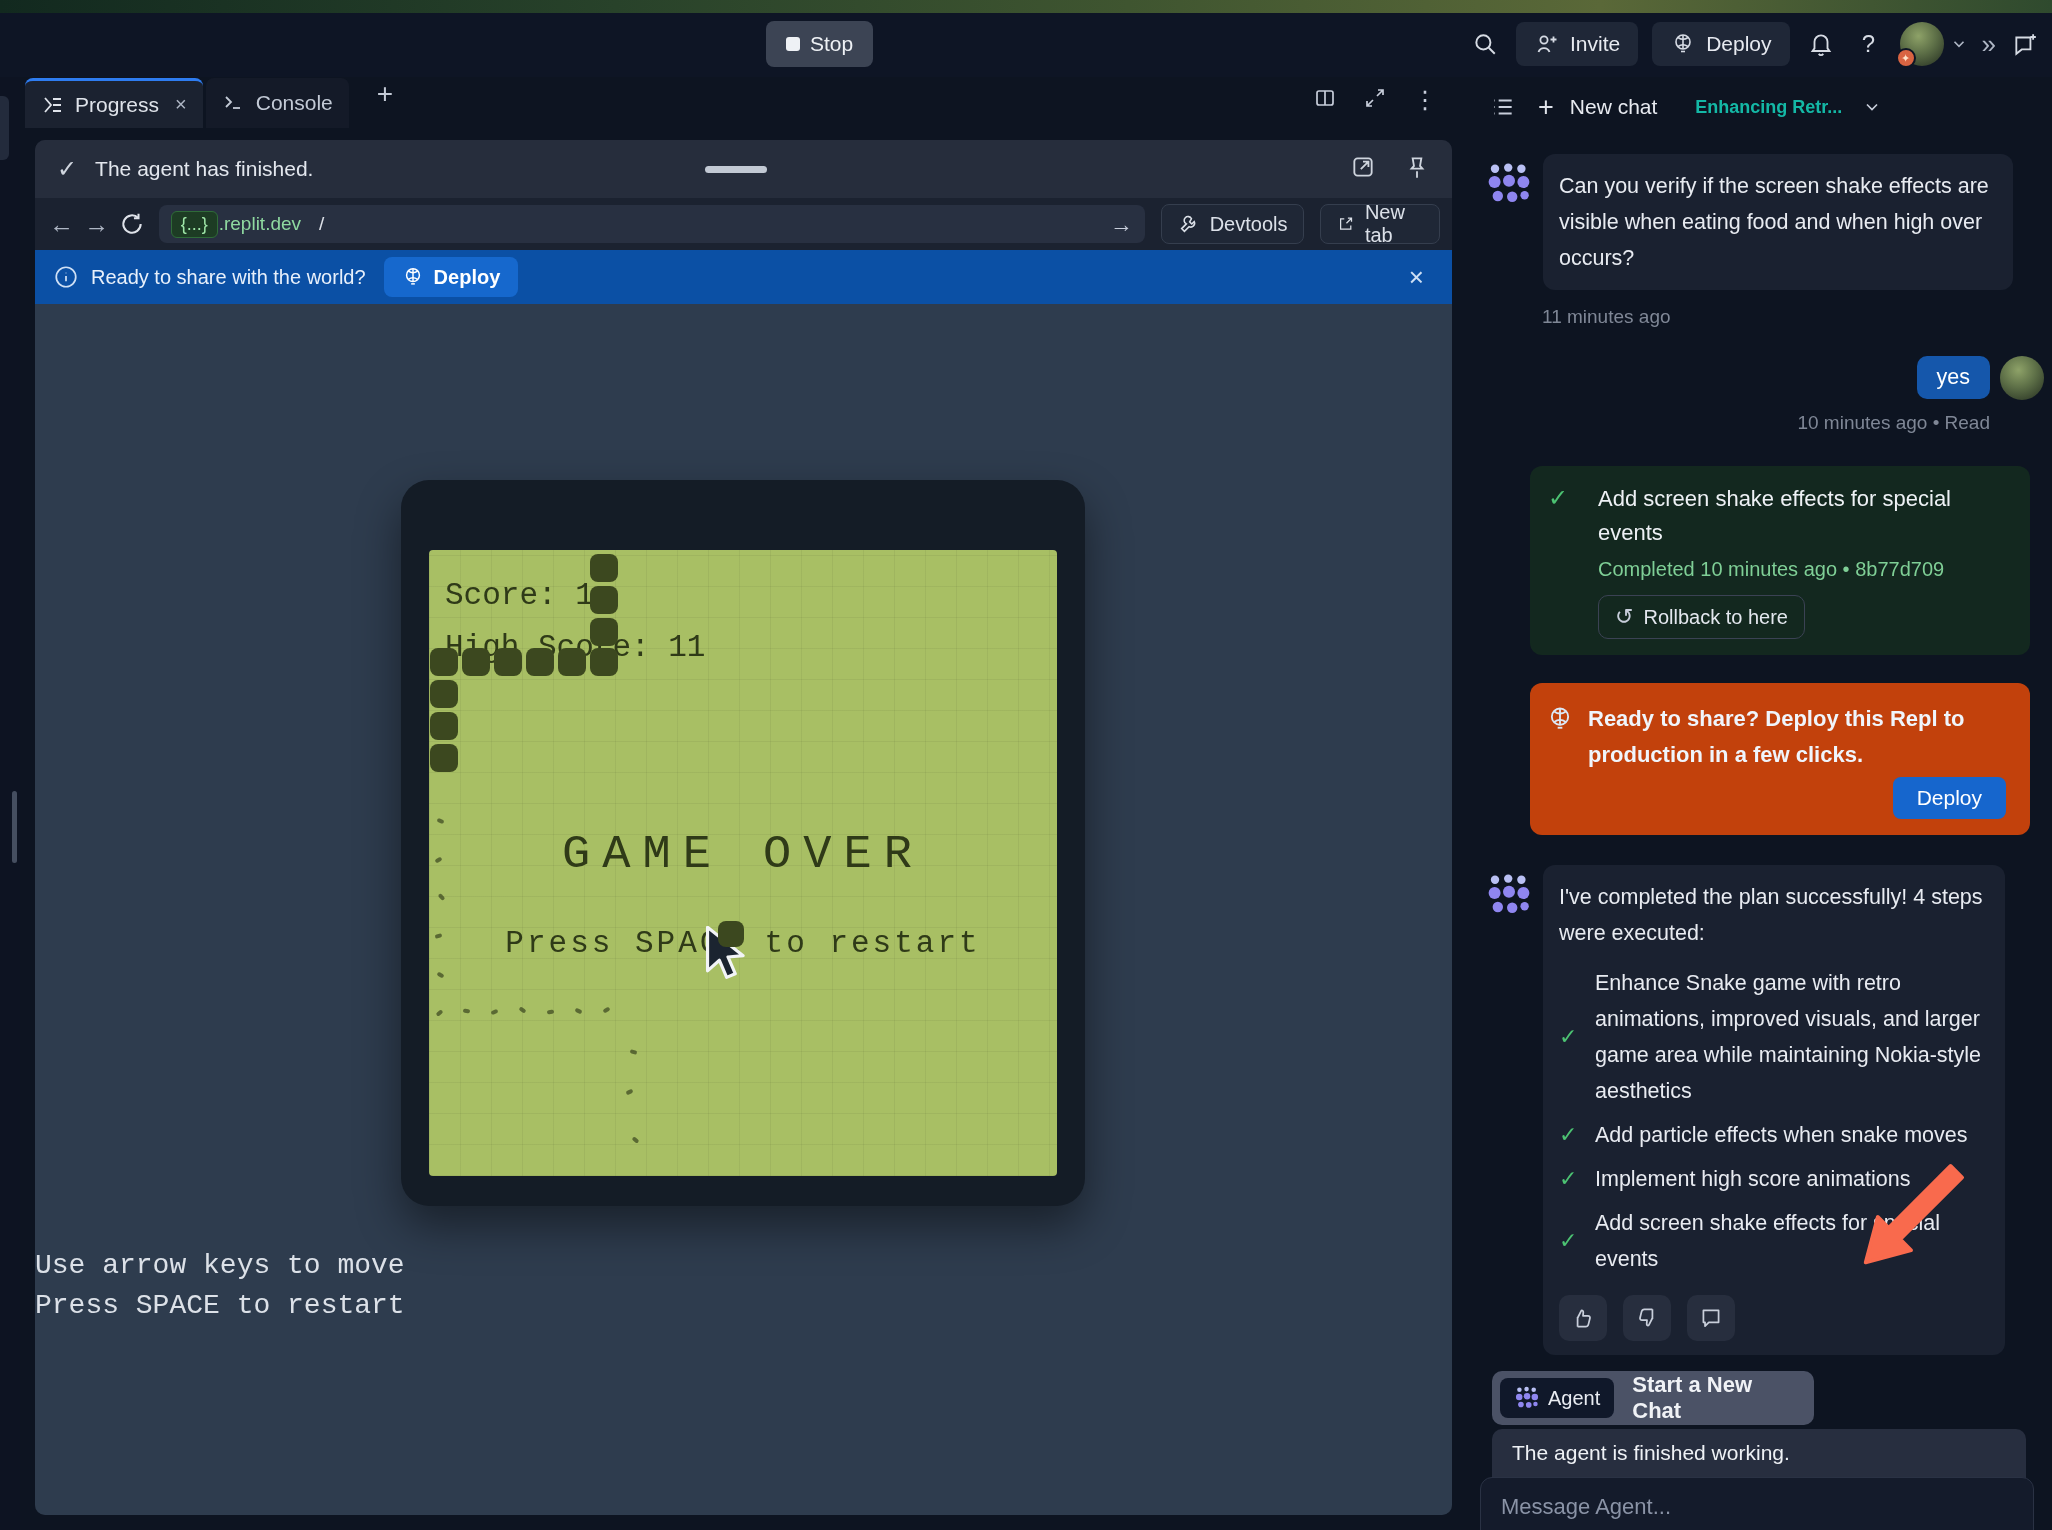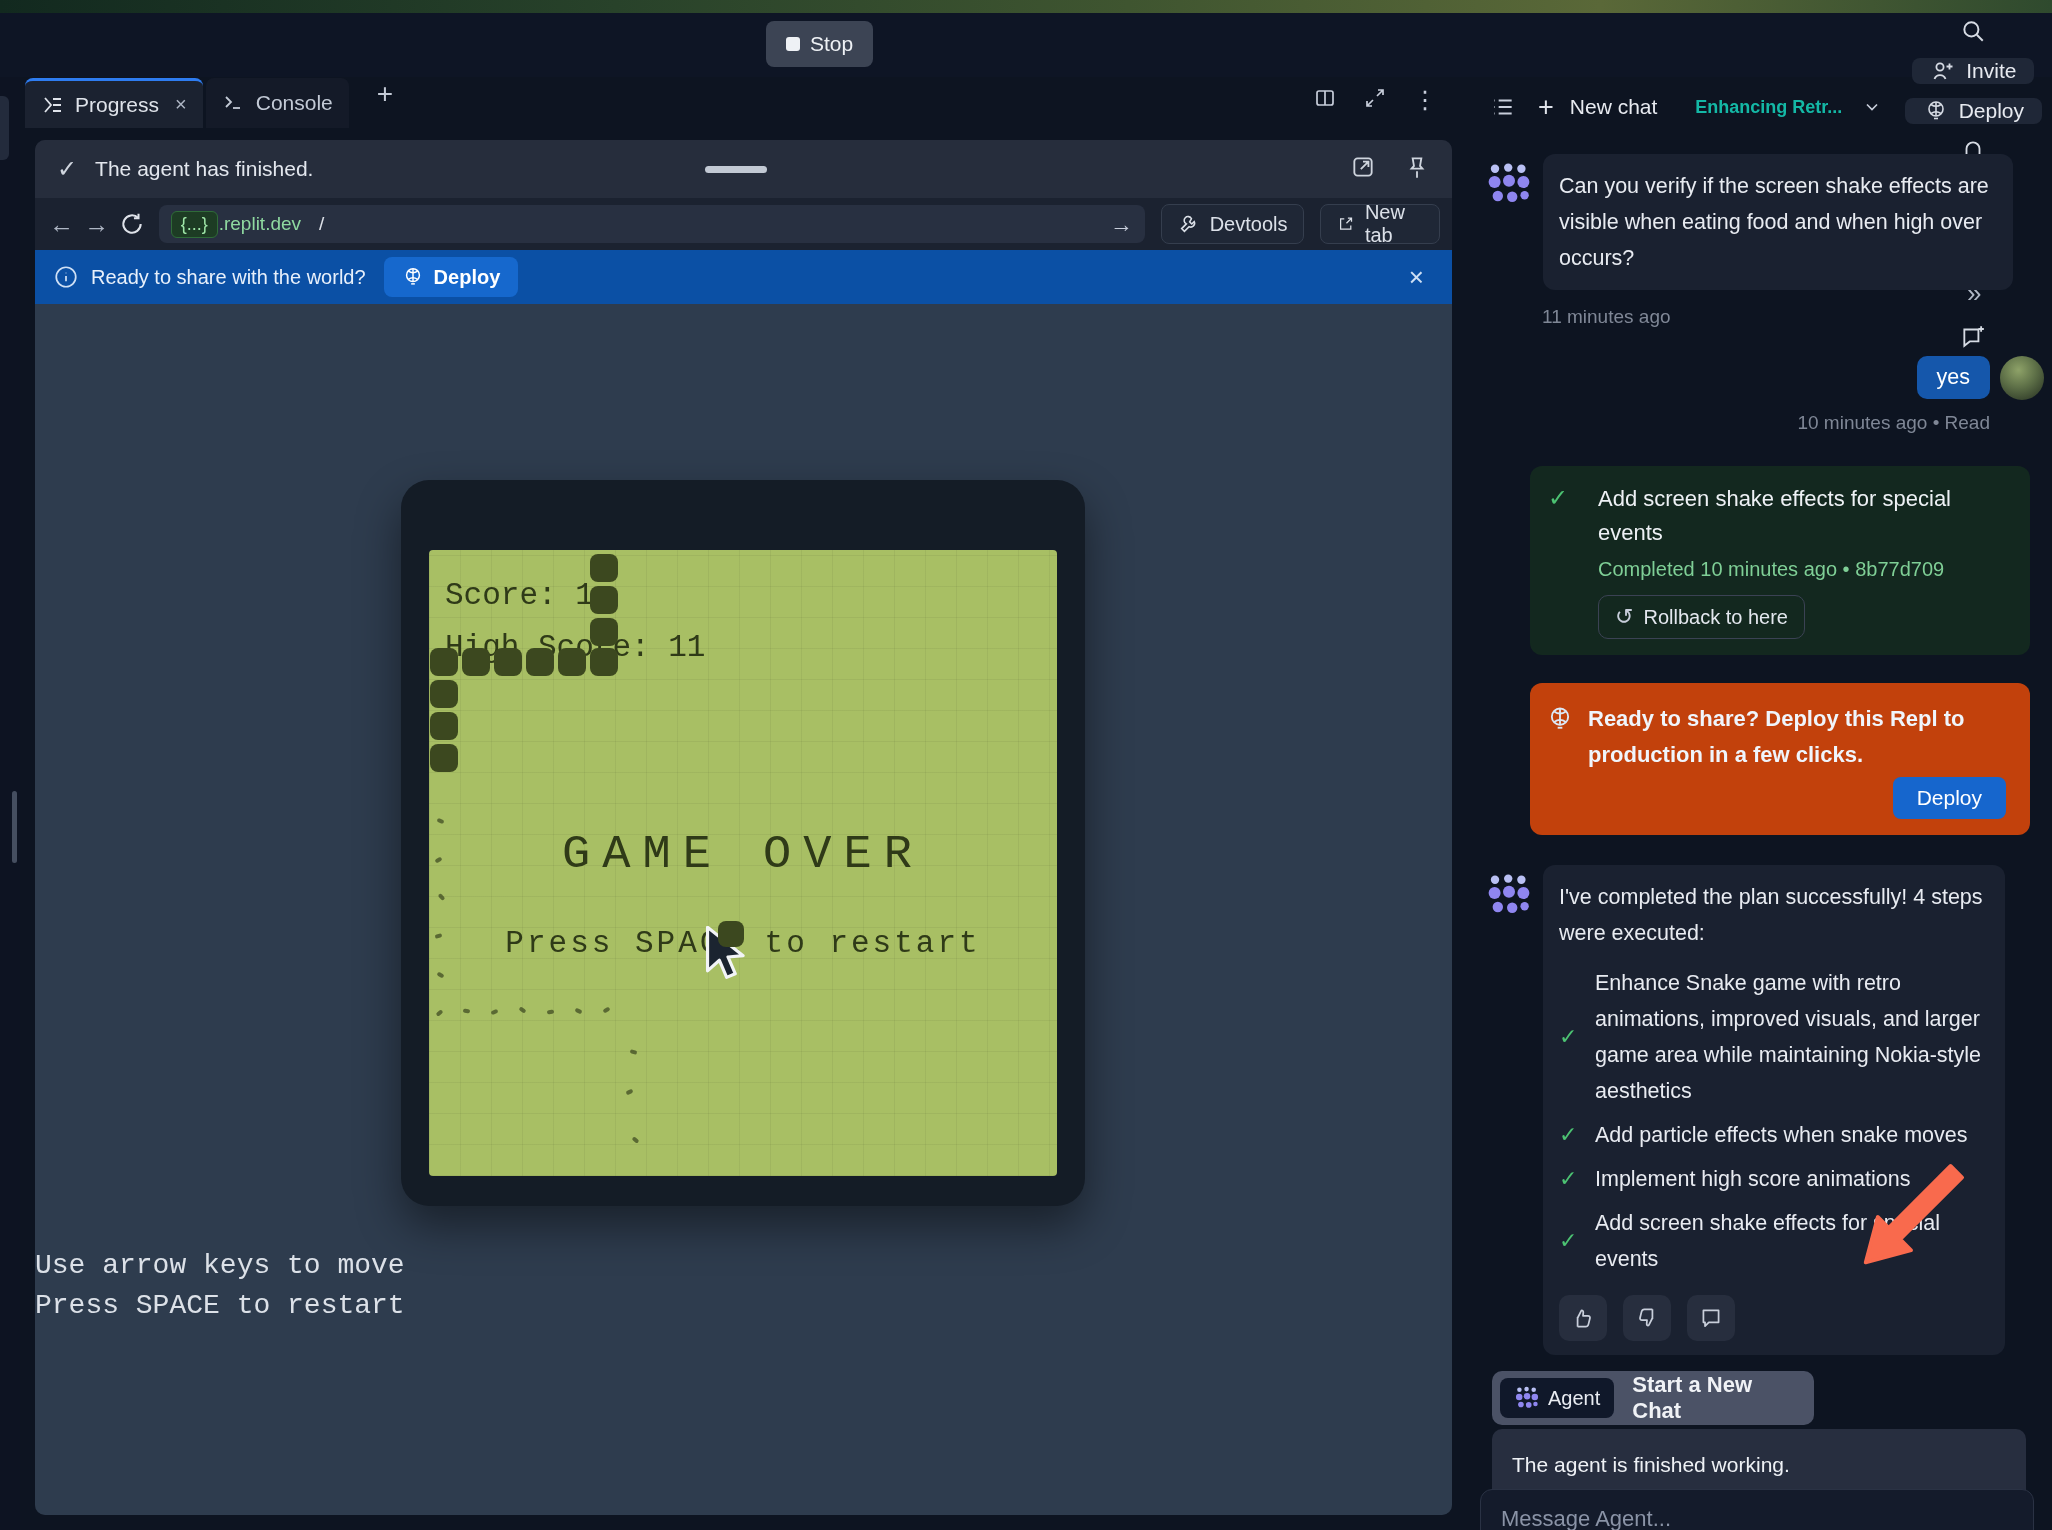--- a/index.html
+++ b/index.html
@@ -11,21 +11,21 @@
   svg { display:block; }
 
   
   .top-strip { position:absolute; left:0; top:0; width:2052px; height:13px;
     background:linear-gradient(90deg,#12291f 0%, #28422a 30%, #3f5530 55%, #5a6838 78%, #2f4a2e 100%); }
   .topbar { position:absolute; left:0; top:13px; width:2052px; height:64px; background:#0e1525; }
   .btn { display:flex; align-items:center; gap:10px; border-radius:8px; cursor:pointer; }
   .stop-btn { position:absolute; left:766px; top:8px; height:46px; padding:0 20px;
     background:#3c4454; color:#eef1f5; font-size:21px; }
   .stop-square { width:14px; height:14px; background:#eef1f5; border-radius:3px; }
-  .topbar-right { position:absolute; right:10px; top:5px; height:52px; display:flex; align-items:center; gap:14px;flex-direction:column; }
+  .topbar-right { position:absolute; right:10px; top:5px; height:52px; display:flex; align-items:center; gap:14px; }
   .tb-icon { color:#d6dbe4; width:34px; height:34px; display:flex; align-items:center; justify-content:center; }
   .tb-btn { height:44px; padding:0 18px; background:#1f2737; color:#e7eaf0; font-size:21px; }
   .help-q { font-size:24px; color:#d6dbe4; }
   .avatar-wrap { position:relative; display:flex; align-items:center; gap:6px; }
   .avatar { width:44px; height:44px; border-radius:50%;
     background:radial-gradient(circle at 42% 32%, #8ea268 0%, #5d6f47 45%, #39462f 78%, #27331f 100%);
     position:relative; overflow:visible; }
   .avatar-badge { position:absolute; left:-4px; bottom:-2px; width:20px; height:20px; border-radius:50%;
     background:#d96442; border:2px solid #0e1525; display:flex;align-items:center;justify-content:center;
     color:#ffe2c9; font-size:11px;}
@@ -140,21 +140,21 @@
   .feedback-row { display:flex; gap:16px; margin-top:18px; }
   .fb-btn { width:48px; height:46px; background:#272e3e; border-radius:10px; display:flex; align-items:center;
     justify-content:center; color:#c9cfdb; cursor:pointer; }
 
   .start-chat-btn { margin:16px 0 0 20px; width:322px; height:54px; background:#4b5266; border-radius:10px;
     display:flex; align-items:center; padding:0 8px; gap:18px; cursor:pointer; }
   .agent-badge { background:#10182a; border-radius:8px; height:40px; display:flex; align-items:center; gap:8px; padding:0 14px; }
   .agent-badge-label { font-size:20px; color:#e8ebf1; }
   .start-chat-label { font-size:22px; font-weight:bold; color:#f0f2f6; }
 
-  .finished-working { margin:4px 26px 0 20px; background:#272e3f; border-radius:10px 10px 0 0; padding:24px 20px 14px;
+  .finished-working { margin:4px 26px 0 20px; background:#272e3f; border-radius:10px 10px 0 0; padding:12px 20px 14px;
     font-size:21px; color:#eef1f5; }
   .composer { margin:-2px 18px 0 8px; background:#141b2b; border:1px solid #2a3244; border-radius:12px;
     height:132px; position:relative; padding:16px 20px; }
   .composer input { width:100%; background:transparent; border:none; outline:none; font-size:22px;
     color:#dfe3ea; font-family:"Liberation Sans", sans-serif; }
   .composer input::placeholder { color:#8a93a6; }
 
   .red-arrow { position:absolute; left:1852px; top:1158px; }
 </style>
 </head>

